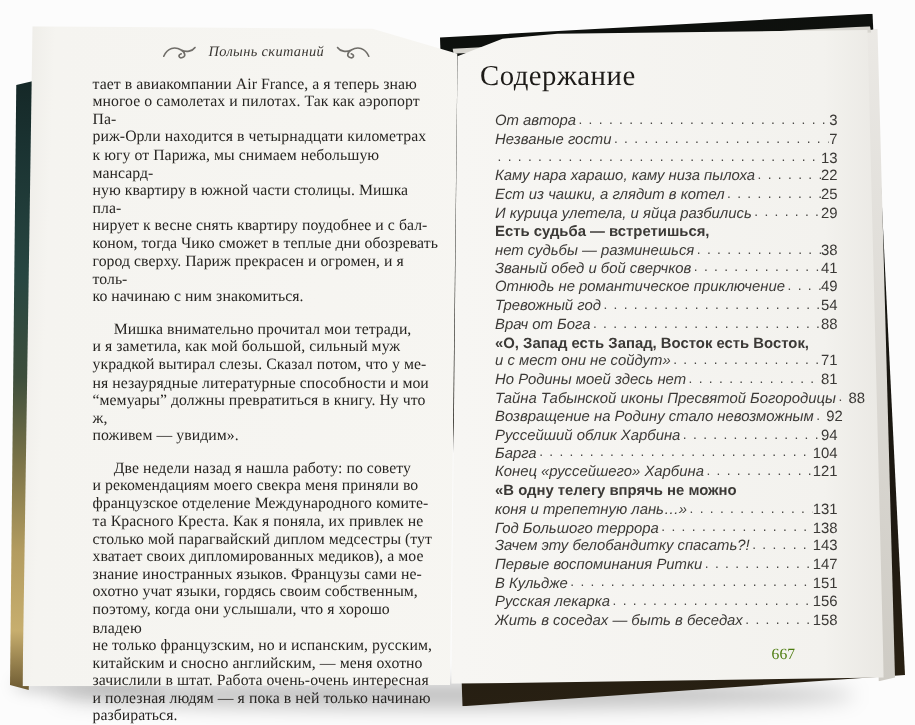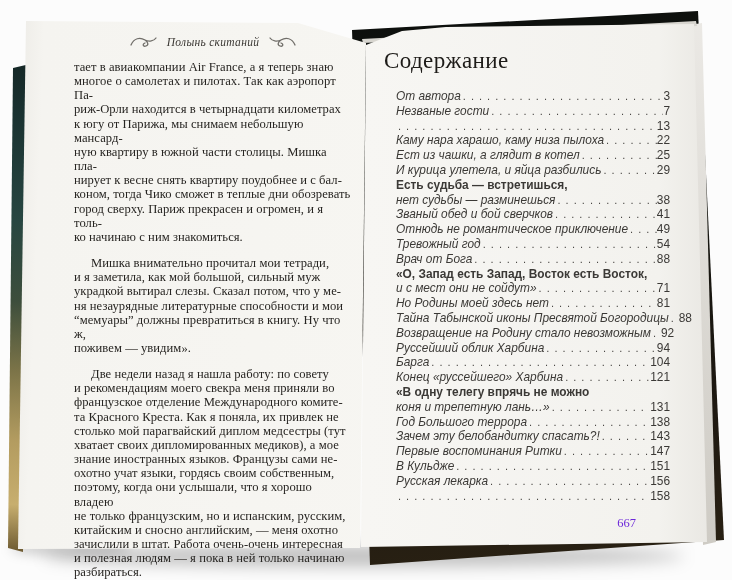--- a/index.html
+++ b/index.html
@@ -84,21 +84,21 @@
     flex:1 1 auto; min-width:6px; overflow:hidden; white-space:nowrap;
     color:#4a4845; font-size:11px; padding:0 2px;
   }
   .toc-dots::after{
     content:". . . . . . . . . . . . . . . . . . . . . . . . . . . . . . . . . . . . . . . . . . . . . . . . . .";
     letter-spacing:1px;
   }
   .toc-page{flex:none; text-align:right;}
   .folio{
     margin-top:13px; padding-right:40px; text-align:right;
-    font-family:"Liberation Serif", serif; font-size:12.5px; color:#6d28d9;
+    font-family:"Liberation Serif", serif; font-size:12.5px; color:#4d7c0f;
   }
 </style>
 </head>
 <body>
 
 <div id="stage">
   <div id="book-shadow"></div>
   <div id="book-shadow-left"></div>
 
   <div class="abs" id="cover"></div>
@@ -368,20 +368,21 @@
     <div class="toc-row">
       <span class="toc-title">Русская лекарка</span>
       <span class="toc-dots"></span>
       <span class="toc-page">156</span>
     </div>
   </div>
 
   <div class="toc-entry">
 
     <div class="toc-row">
+      <span class="toc-title">Жить в соседах — быть в беседах</span>
       <span class="toc-dots"></span>
       <span class="toc-page">158</span>
     </div>
   </div>
 </div>
     <div class="folio">667</div>
   </div>
 </div>
 
 </body></html>

